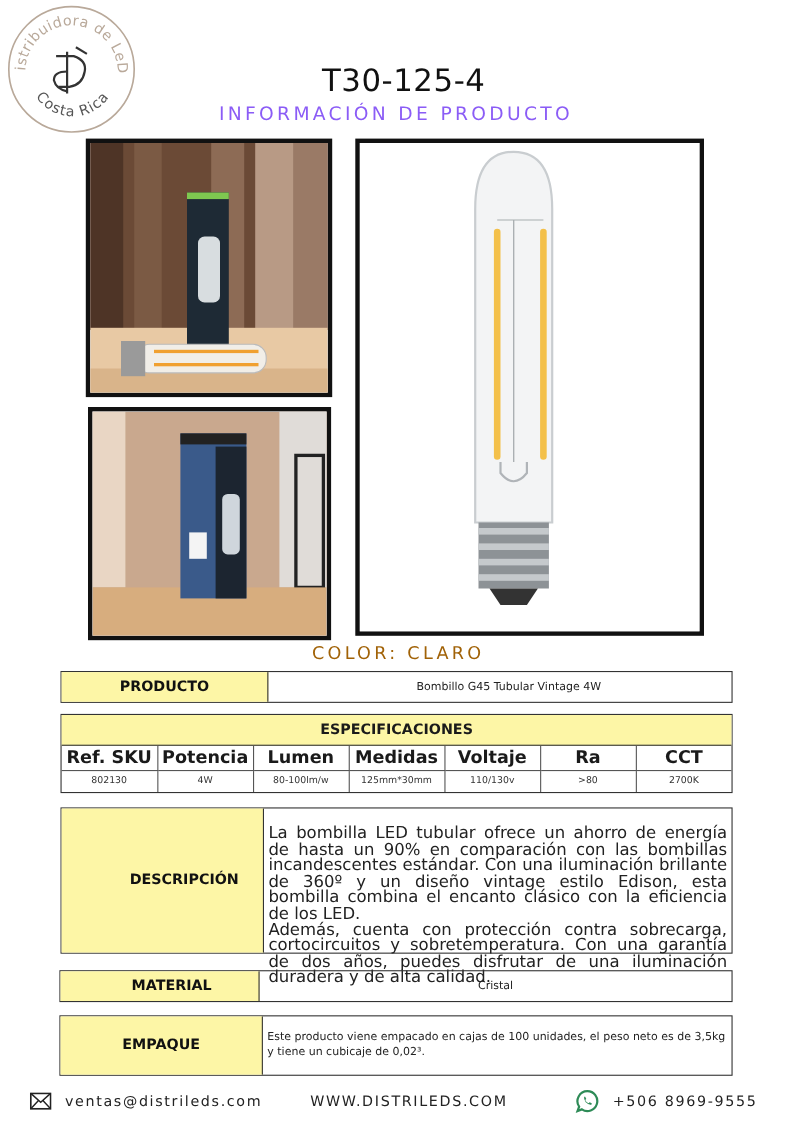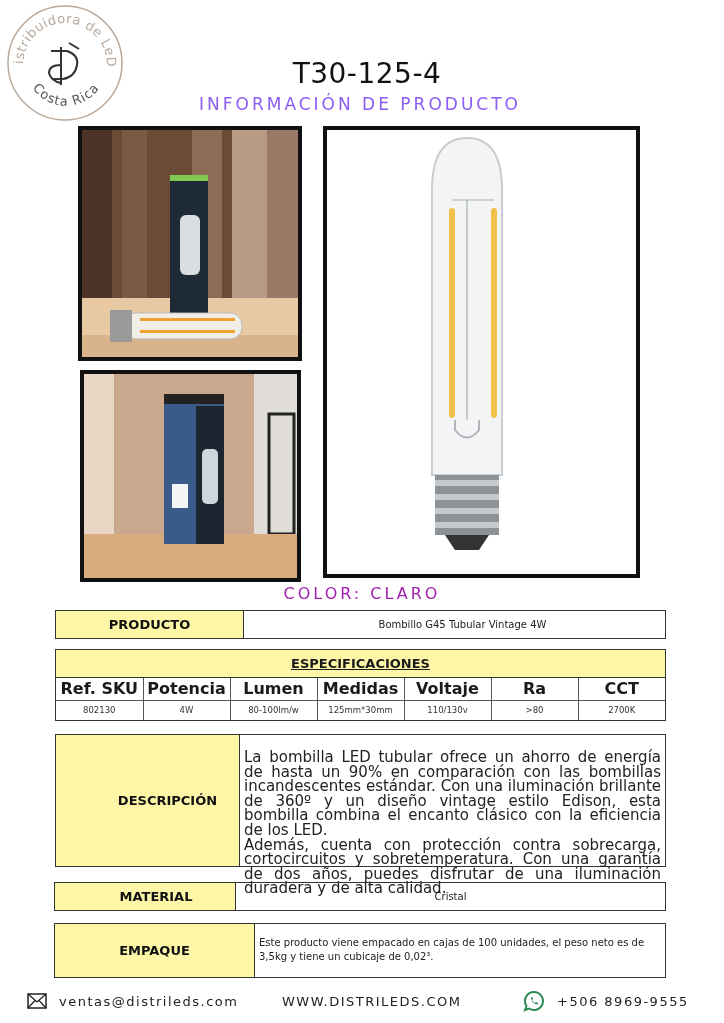--- a/index.html
+++ b/index.html
@@ -10,50 +10,50 @@
 
     .title { position: absolute; left: 0; width: 734px; text-align: center; top: 57px; font-size: 28px; font-weight: 400; letter-spacing: 0.5px; color: #111; }
     .subtitle { position: absolute; left: 0; width: 720px; text-align: center; top: 94px; font-size: 17px; letter-spacing: 3px; color: #8b5cf6; }
 
     .frame { position: absolute; border: 4px solid #111; background: #fff; overflow: hidden; }
     .frame svg { display: block; width: 100%; height: 100%; }
     .img1 { left: 78px; top: 126px; width: 224px; height: 235px; }
     .img2 { left: 80px; top: 370px; width: 221px; height: 212px; }
     .img3 { left: 323px; top: 126px; width: 317px; height: 452px; }
 
-    .color-label { position: absolute; left: 0; width: 724px; text-align: center; top: 584px; font-size: 16px; letter-spacing: 3px; color: #a21caf; }
+    .color-label { position: absolute; left: 0; width: 724px; text-align: center; top: 584px; font-size: 16px; letter-spacing: 3px; color: #a16207; }
 
     .yellow { background: #fdf6a6; }
     .box { position: absolute; border: 1px solid #333; display: flex; }
     .box .label { display: flex; align-items: center; justify-content: center; font-weight: 700; font-size: 13px; color: #111; border-right: 1px solid #333; }
     .box .value { flex: 1; display: flex; align-items: center; font-size: 10px; color: #222; }
 
     .producto { left: 55px; top: 610px; width: 611px; height: 29px; gap: 16px; }
     .producto .label { width: 188px; }
     .producto .value { justify-content: center; }
 
     .specs { position: absolute; left: 55px; top: 649px; width: 611px; border: 1px solid #333; }
-    .specs .head { height: 28px; display: flex; align-items: center; justify-content: center; font-weight: 700; font-size: 13px; border-bottom: 1px solid #333; text-decoration: underline; }
+    .specs .head { height: 28px; display: flex; align-items: center; justify-content: center; font-weight: 700; font-size: 13px; border-bottom: 1px solid #333; }
     .specs table { width: 100%; border-collapse: collapse; table-layout: fixed; }
     .specs th, .specs td { border-right: 1px solid #555; text-align: center; }
     .specs th:last-child, .specs td:last-child { border-right: none; }
     .specs th { font-size: 16px; font-weight: 700; height: 22px; border-bottom: 1px solid #555; }
     .specs td { font-size: 8.5px; height: 20px; color: #333; }
 
     .desc { left: 55px; top: 734px; width: 611px; height: 133px; }
     .desc .label { width: 184px; padding-left: 40px; }
     .desc .value { padding: 0 4px 0 4px; align-items: flex-start; padding-top: 15px; font-size: 15px; line-height: 14.6px; text-align: justify; display: block; }
     .desc .value p { text-align: justify; }
 
     .material { left: 54px; top: 882px; width: 612px; height: 29px; }
     .material .label { width: 181px; padding-left: 22px; }
     .material .value { justify-content: center; }
 
     .empaque { left: 54px; top: 923px; width: 612px; height: 55px; }
-    .empaque .label { width: 200px; }
+    .empaque .label { width: 184px; }
     .empaque .value { padding: 0 4px; font-size: 10px; line-height: 14px; display: block; padding-top: 12px; }
 
     .footer { position: absolute; top: 990px; left: 0; width: 724px; height: 24px; font-size: 13px; color: #222; }
     .footer .item { position: absolute; top: 0; display: flex; align-items: center; height: 22px; letter-spacing: 1.5px; }
     .f-mail { left: 27px; }
     .f-web { left: 282px; }
     .f-phone { left: 523px; }
     .footer svg { margin-right: 12px; }
   </style>
 </head>

